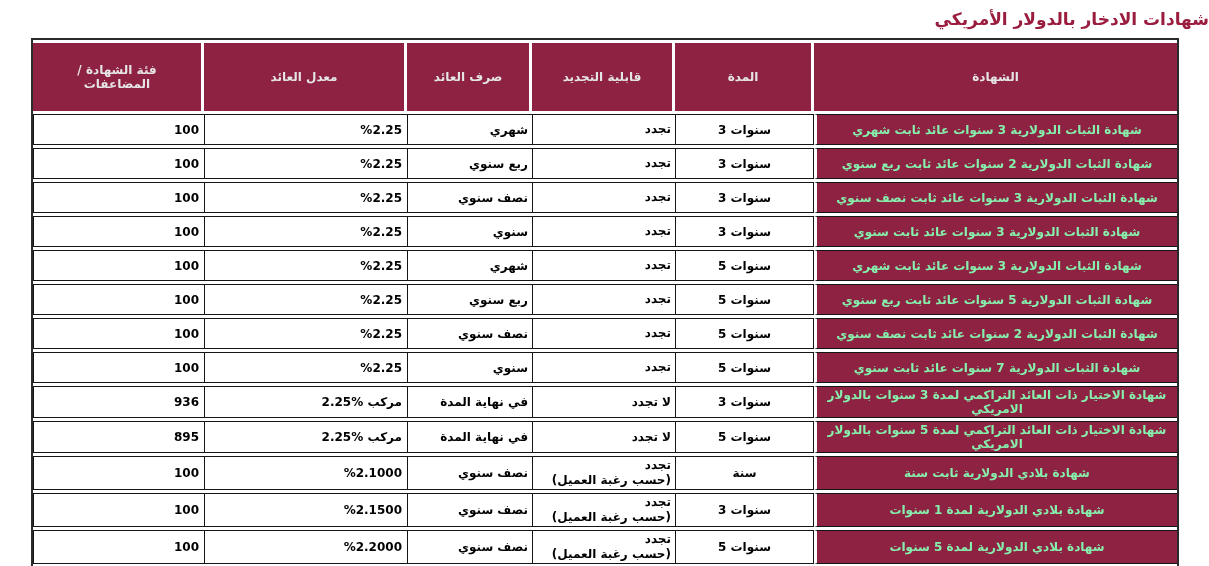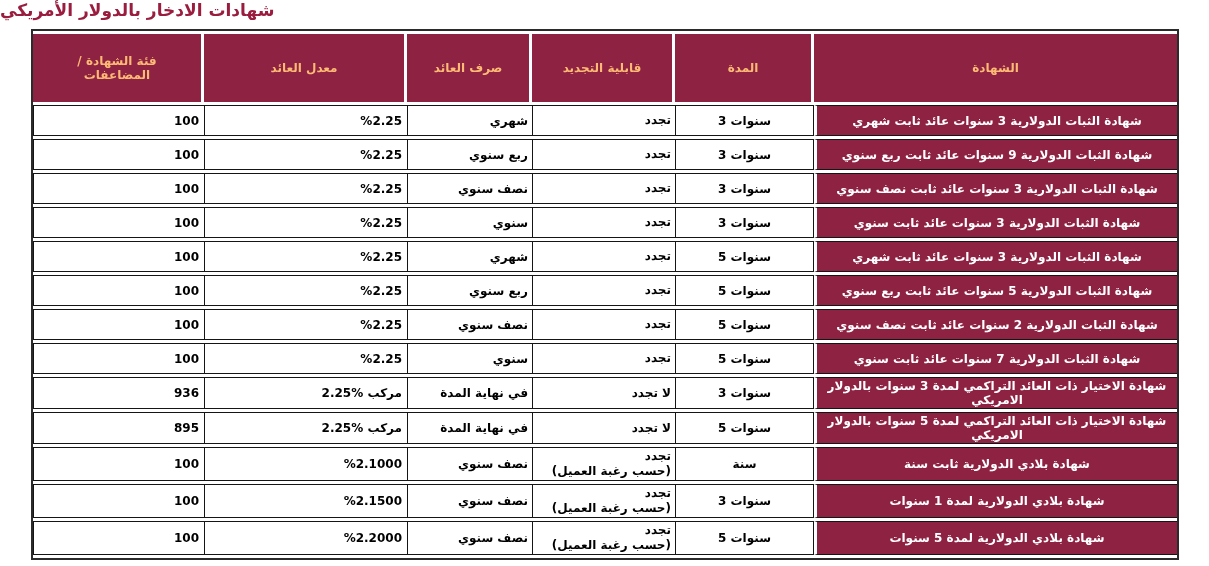--- a/index.html
+++ b/index.html
@@ -1,30 +1,30 @@
 <!DOCTYPE html>
 <html lang="ar"><head>
 <meta charset="utf-8">
 <style>
   * { box-sizing: border-box; margin: 0; padding: 0; }
   html, body { width: 1209px; height: 566px; background: #ffffff; overflow: hidden;
     font-family: "DejaVu Sans", "Liberation Sans", sans-serif; }
-  .page-title { text-align: left; color: #9A1C3E; font-weight: bold;
-    font-size: 17px; letter-spacing: 0; }
+  .page-title { text-align: right; color: #9A1C3E; font-weight: bold;
+    font-size: 17px; padding-top: 9px; letter-spacing: 0; }
   .table-wrap { width: 1148px; margin: 9px 0 0 31px; border: 2px solid #2b2b2b; background: #ffffff; }
   table { width: 100%; border-collapse: separate; border-spacing: 0 3px;
     table-layout: fixed; direction: rtl; }
-  th { background: #8E2243; color: #fdba74; font-size: 12px; font-weight: bold;
+  th { background: #8E2243; color: #e5e5e5; font-size: 12px; font-weight: bold;
     height: 45px; text-align: center; vertical-align: middle; padding: 20px; }
   th:not(:first-child) { border-right: 3px solid #ffffff; }
   td { border: 1px solid #151515; background: #ffffff; color: #000000;
     font-size: 12px; font-weight: bold; text-align: center; vertical-align: middle;
     height: 31px; padding: 1px 4px; }
   td:nth-child(n+3) { border-right: none; text-align: right; }
-  td.cert { background: #8E2243; color: #ffffff; border: none;
+  td.cert { background: #8E2243; color: #86efac; border: none;
     border-top: 1px solid #151515; border-bottom: 1px solid #151515;
     border-left: 3px solid #ffffff; }
   td.renew { white-space: pre-line; line-height: 1.25; font-size: 12px; }
 </style>
 </head>
 <body>
 
 <div class="page-title" dir="rtl">شهادات الادخار بالدولار الأمريكي</div>
 
 <div class="table-wrap">
@@ -50,21 +50,21 @@
     <tbody>
         <tr>
     <td class="cert" dir="rtl">شهادة الثبات الدولارية 3 سنوات عائد ثابت شهري</td>
     <td class="duration" dir="ltr">3 سنوات</td>
     <td class="renew" dir="rtl">تجدد</td>
     <td class="payout" dir="rtl">شهري</td>
     <td class="rate" dir="ltr">%2.25</td>
     <td class="denom" dir="ltr">100</td>
   </tr>
         <tr>
-    <td class="cert" dir="rtl">شهادة الثبات الدولارية 9 سنوات عائد ثابت ربع سنوي</td>
+    <td class="cert" dir="rtl">شهادة الثبات الدولارية 2 سنوات عائد ثابت ربع سنوي</td>
     <td class="duration" dir="ltr">3 سنوات</td>
     <td class="renew" dir="rtl">تجدد</td>
     <td class="payout" dir="rtl">ربع سنوي</td>
     <td class="rate" dir="ltr">%2.25</td>
     <td class="denom" dir="ltr">100</td>
   </tr>
         <tr>
     <td class="cert" dir="rtl">شهادة الثبات الدولارية 3 سنوات عائد ثابت نصف سنوي</td>
     <td class="duration" dir="ltr">3 سنوات</td>
     <td class="renew" dir="rtl">تجدد</td>

